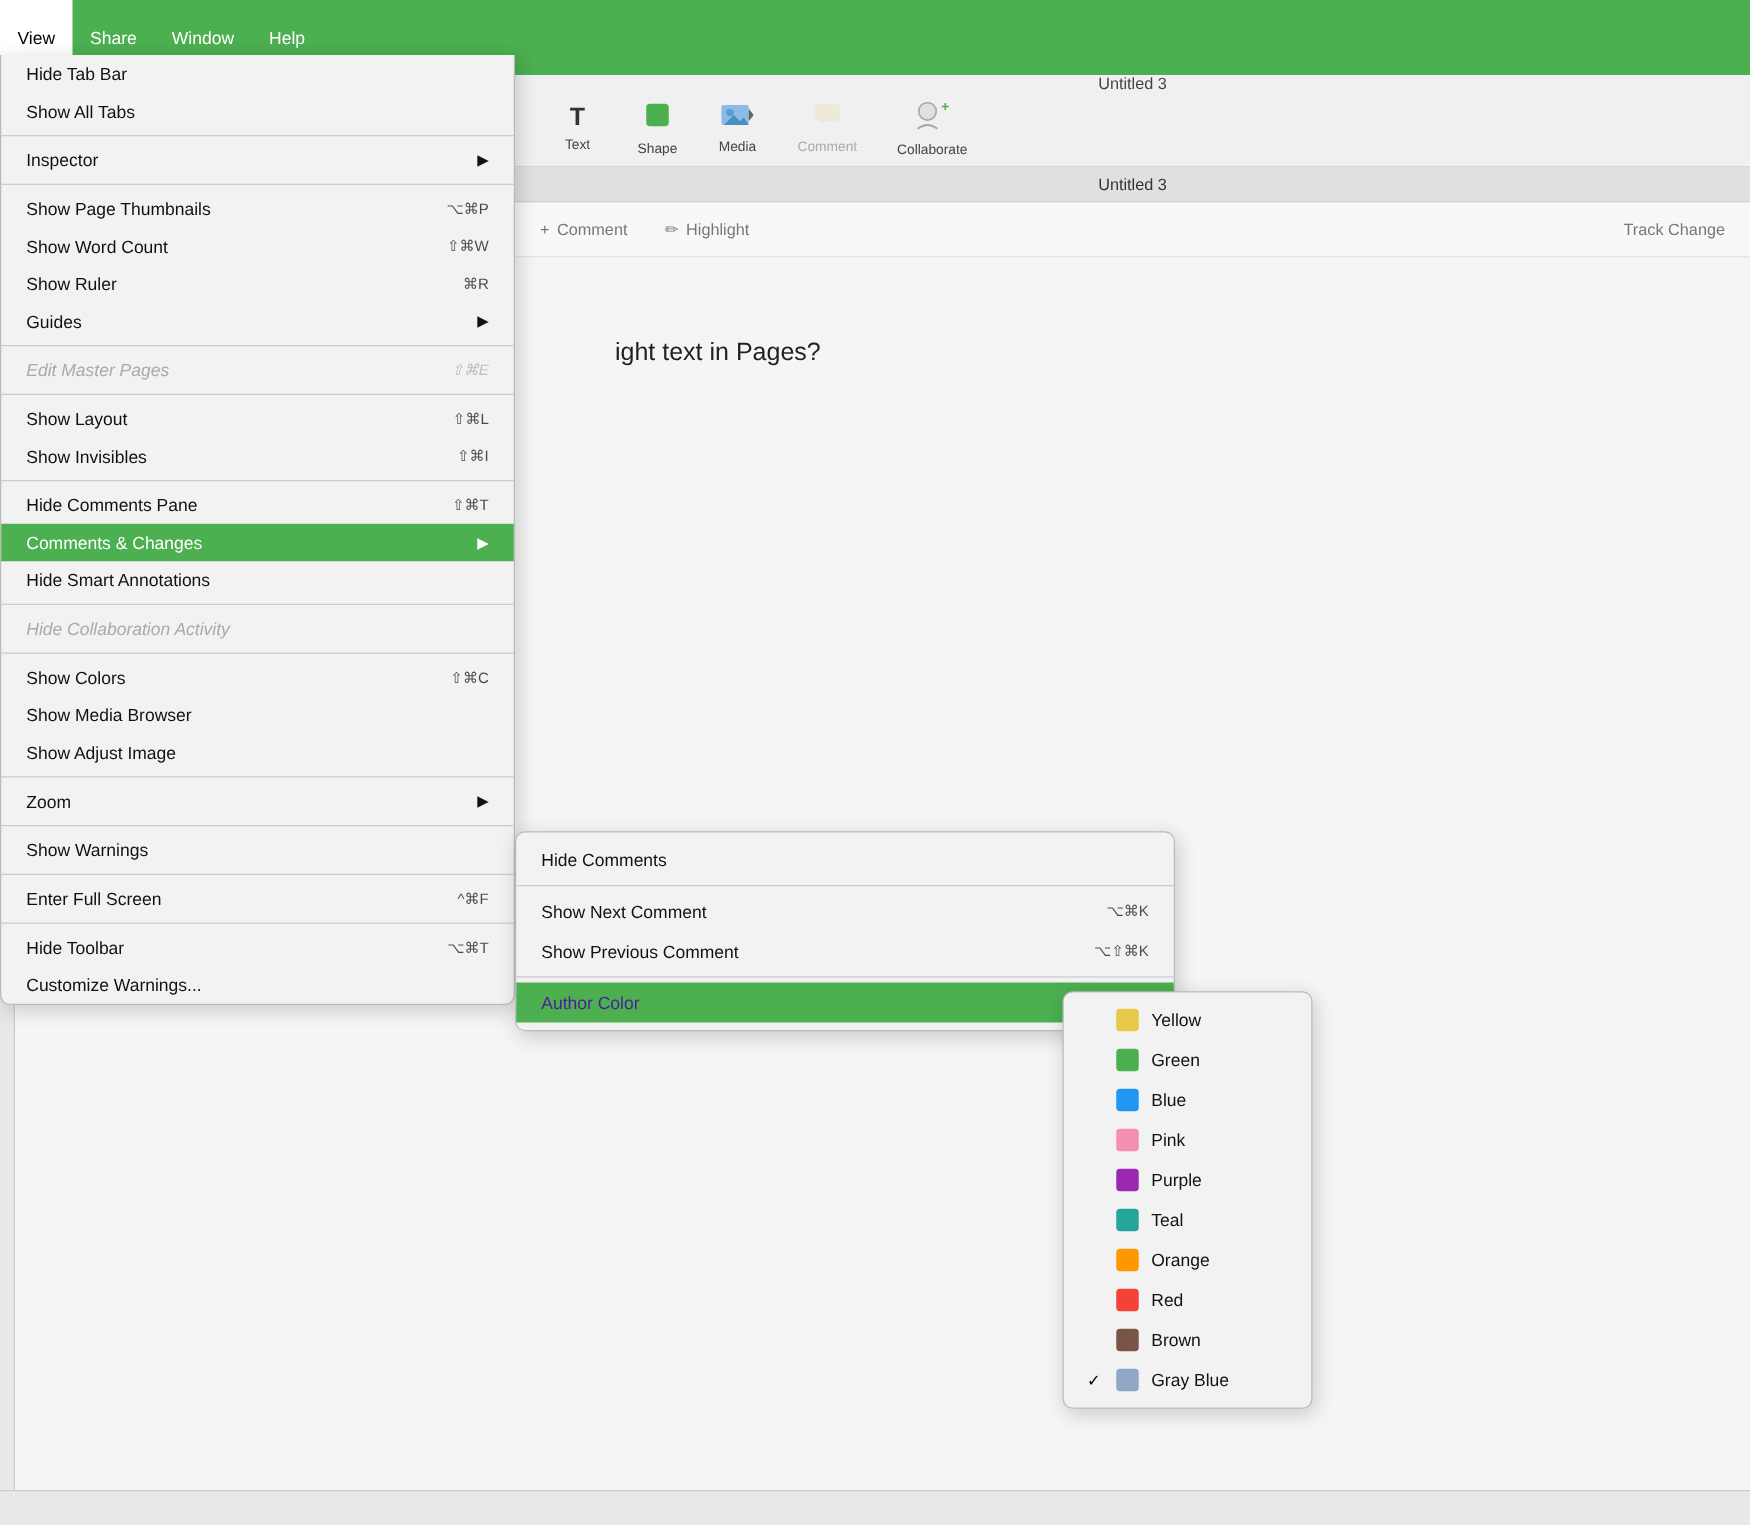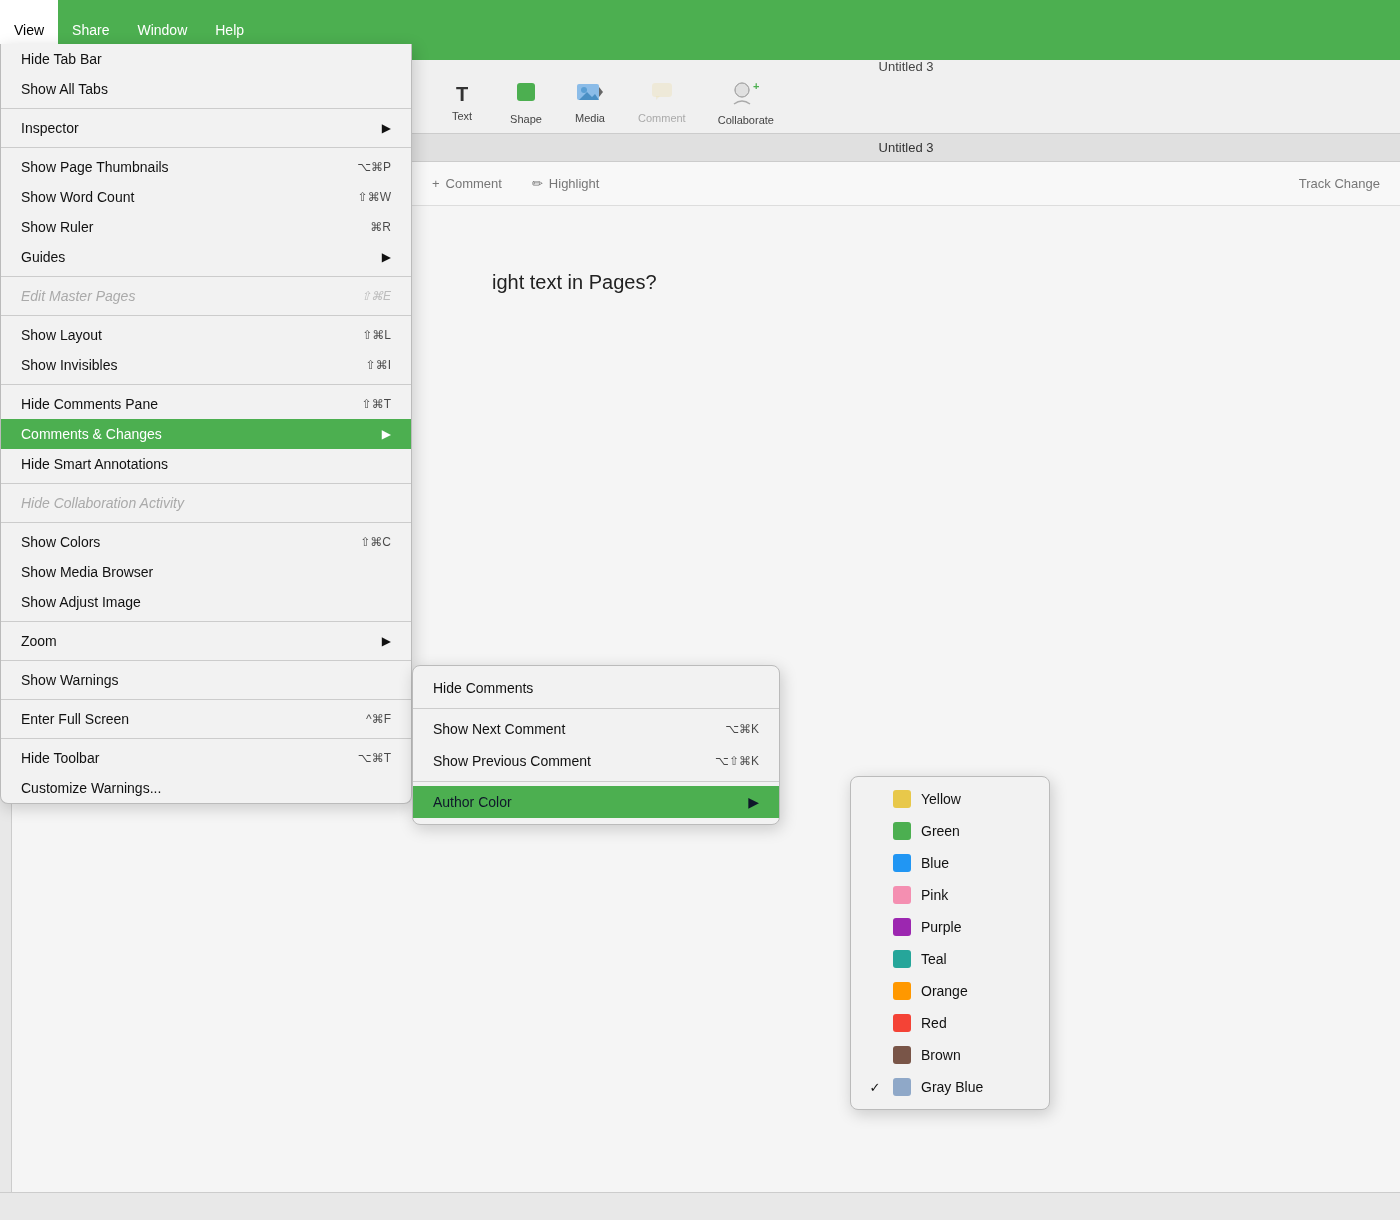--- a/index.html
+++ b/index.html
@@ -184,48 +184,48 @@
       opacity: 0.75;
       margin-left: 20px;
       white-space: nowrap;
     }
     .vmd-arrow { font-size: 12px; margin-left: 6px; }
 
     
     .submenu-1 {
       position: absolute;
       top: 665px; left: 412px;
-      width: 368px;
+      width: 528px;
       background: #f2f2f2;
       border: 1px solid #bbb;
       box-shadow: 2px 4px 16px rgba(0,0,0,0.18);
       z-index: 110;
       border-radius: 8px;
       padding: 6px 0;
     }
     .sm-item {
       padding: 8px 20px;
       font-size: 14px;
       color: #111;
       display: flex;
       align-items: center;
       justify-content: space-between;
       cursor: pointer;
     }
     .sm-item.active-item {
       background: #4caf50;
-      color: #0f172a;
+      color: #4c1d95;
     }
     .sm-separator { height: 1px; background: #ccc; margin: 4px 0; }
     .sm-item-right { font-size: 12px; opacity: 0.75; }
 
     
     .submenu-2 {
       position: absolute;
-      top: 776px; left: 850px;
+      top: 793px; left: 850px;
       width: 200px;
       background: #f2f2f2;
       border: 1px solid #bbb;
       box-shadow: 2px 4px 16px rgba(0,0,0,0.18);
       z-index: 120;
       border-radius: 8px;
       padding: 6px 0;
     }
     .color-item {
       padding: 7px 16px;

